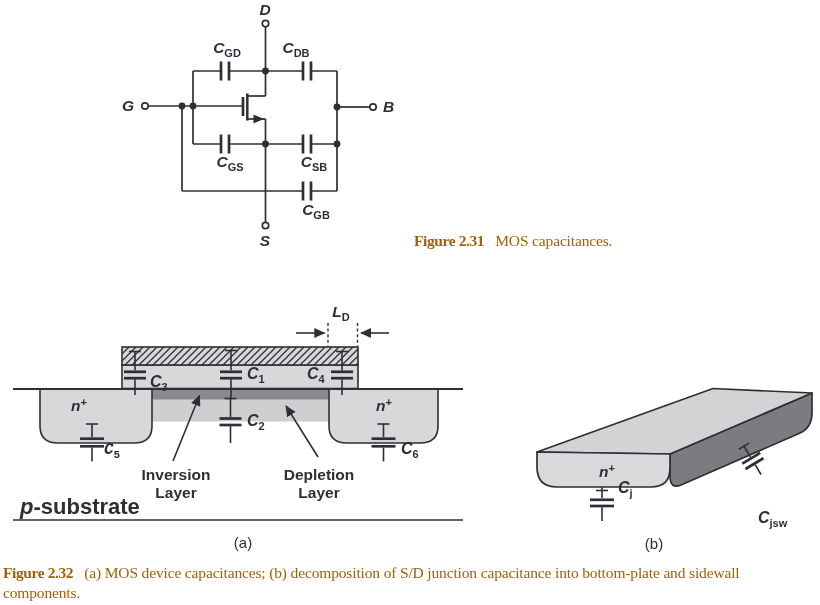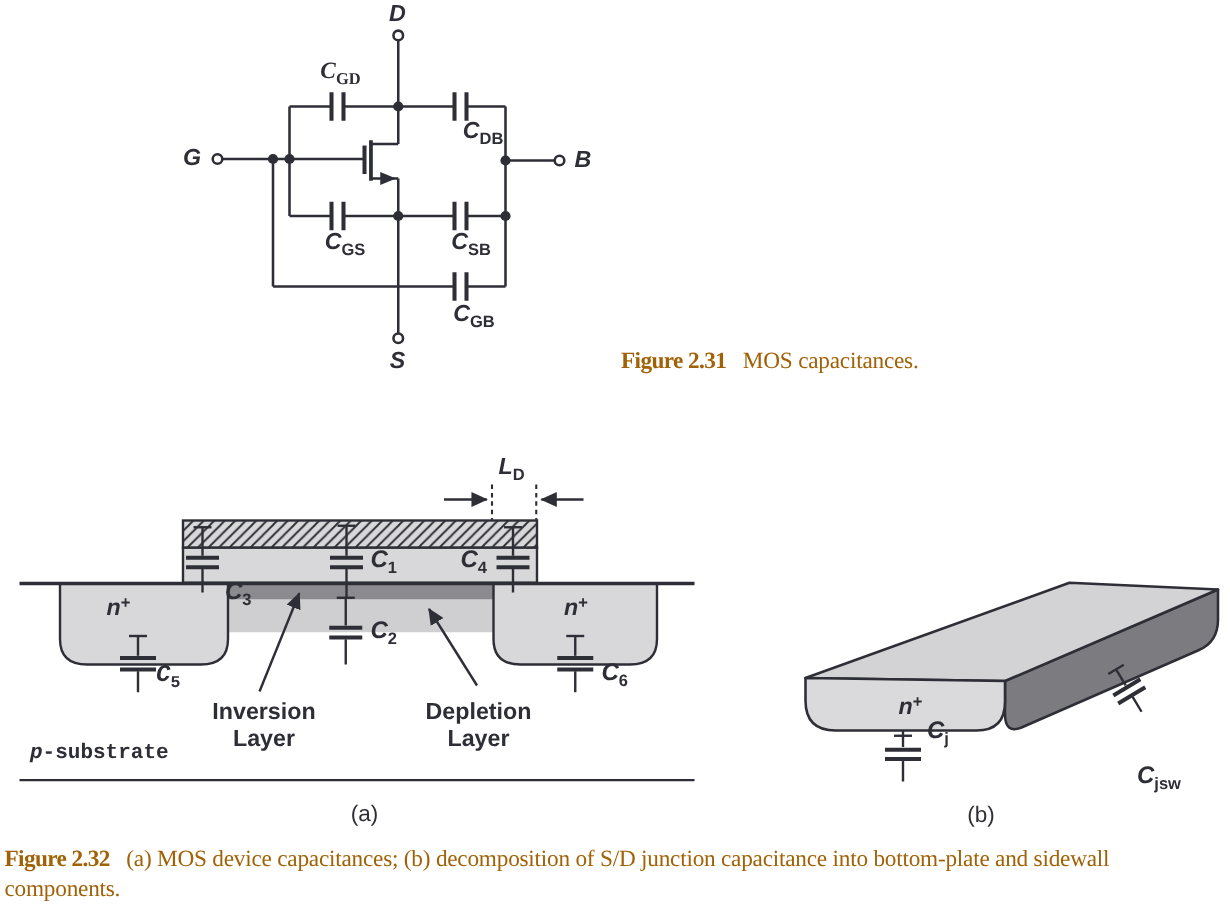--- a/index.html
+++ b/index.html
@@ -193,46 +193,46 @@
         <line x1="0" y1="23.5" x2="0" y2="35" stroke-width="1.6"></line>
       </g>
     </g>
   </svg>
 
   <div class="lbl it ctr" style="left:265px;top:2px;"><span>D</span></div>
   <div class="lbl it" style="left:122px;top:98px;"><span>G</span></div>
   <div class="lbl it" style="left:383px;top:99px;"><span>B</span></div>
   <div class="lbl it ctr" style="left:265px;top:233px;"><span>S</span></div>
 
-  <div class="lbl ctr" style="left:227px;top:40px;font-family:Liberation Serif, serif;"><span class="it">C</span><span class="sub">GD</span></div>
-  <div class="lbl ctr" style="left:322px;top:40px;margin-top:40px;"><span class="it">C</span><span class="sub">DB</span></div>
+  <div class="lbl ctr" style="left:227px;top:40px;"><span class="it">C</span><span class="sub">GD</span></div>
+  <div class="lbl ctr" style="left:296px;top:40px;"><span class="it">C</span><span class="sub">DB</span></div>
   <div class="lbl ctr" style="left:230px;top:154px;text-align:center;"><span class="it">C</span><span class="sub">GS</span></div>
   <div class="lbl ctr" style="left:314px;top:154px;"><span class="it">C</span><span class="sub">SB</span></div>
   <div class="lbl ctr" style="left:316px;top:202px;"><span class="it">C</span><span class="sub">GB</span></div>
 
   <div class="caption" style="left:414px;top:231px;">
     <span class="figlab">Figure 2.31</span><span>MOS capacitances.</span>
   </div>
 
   <div class="lbl ctr" style="left:341px;top:304px;"><span class="it">L</span><span class="sub">D</span></div>
 
-  <div class="lbl subs" style="left:150px;top:387px;"><span class="it">C</span><span class="sub">3</span></div>
+  <div class="lbl subs" style="left:150px;top:374px;"><span class="it">C</span><span class="sub">3</span></div>
   <div class="lbl subs" style="left:247px;top:366px;"><span class="it">C</span><span class="sub">1</span></div>
   <div class="lbl subs" style="left:307px;top:366px;text-align:right;"><span class="it">C</span><span class="sub">4</span></div>
   <div class="lbl subs" style="left:247px;top:413px;"><span class="it">C</span><span class="sub">2</span></div>
   <div class="lbl subs" style="left:104px;top:442px;font-family:Liberation Mono, monospace;"><span class="it">C</span><span class="sub">5</span></div>
   <div class="lbl subs" style="left:401px;top:441px;"><span class="it">C</span><span class="sub">6</span></div>
 
   <div class="lbl ctr" style="left:79px;top:397px;"><span class="it">n</span><span class="sup">+</span></div>
   <div class="lbl ctr" style="left:384px;top:397px;"><span class="it">n</span><span class="sup">+</span></div>
 
   <div class="lbl wrap2" style="left:130px;top:466px;">Inversion Layer</div>
   <div class="lbl wrap2" style="left:273px;top:466px;">Depletion Layer</div>
 
-  <div class="lbl" style="left:20px;top:495px;font-size:14px;font-family:Liberation Mono, monospace;"><span class="it">p</span><span>-substrate</span></div>
+  <div class="lbl" style="left:20px;top:495px;font-size:22px;"><span class="it">p</span><span>-substrate</span></div>
 
   <div class="lbl plain ctr" style="left:243px;top:535px;">(a)</div>
 
   <div class="lbl ctr" style="left:607px;top:463px;"><span class="it">n</span><span class="sup">+</span></div>
   <div class="lbl subs" style="left:618px;top:480px;"><span class="it">C</span><span class="sub">j</span></div>
   <div class="lbl subs" style="left:758px;top:510px;"><span class="it">C</span><span class="sub">jsw</span></div>
   <div class="lbl plain ctr" style="left:654px;top:536px;">(b)</div>
 
   <div class="caption" style="left:3px;top:563px;width:816px;">
     <span class="figlab">Figure 2.32</span><span>(a) MOS device capacitances; (b) decomposition of S/D junction capacitance into bottom-plate and sidewall components.</span>

